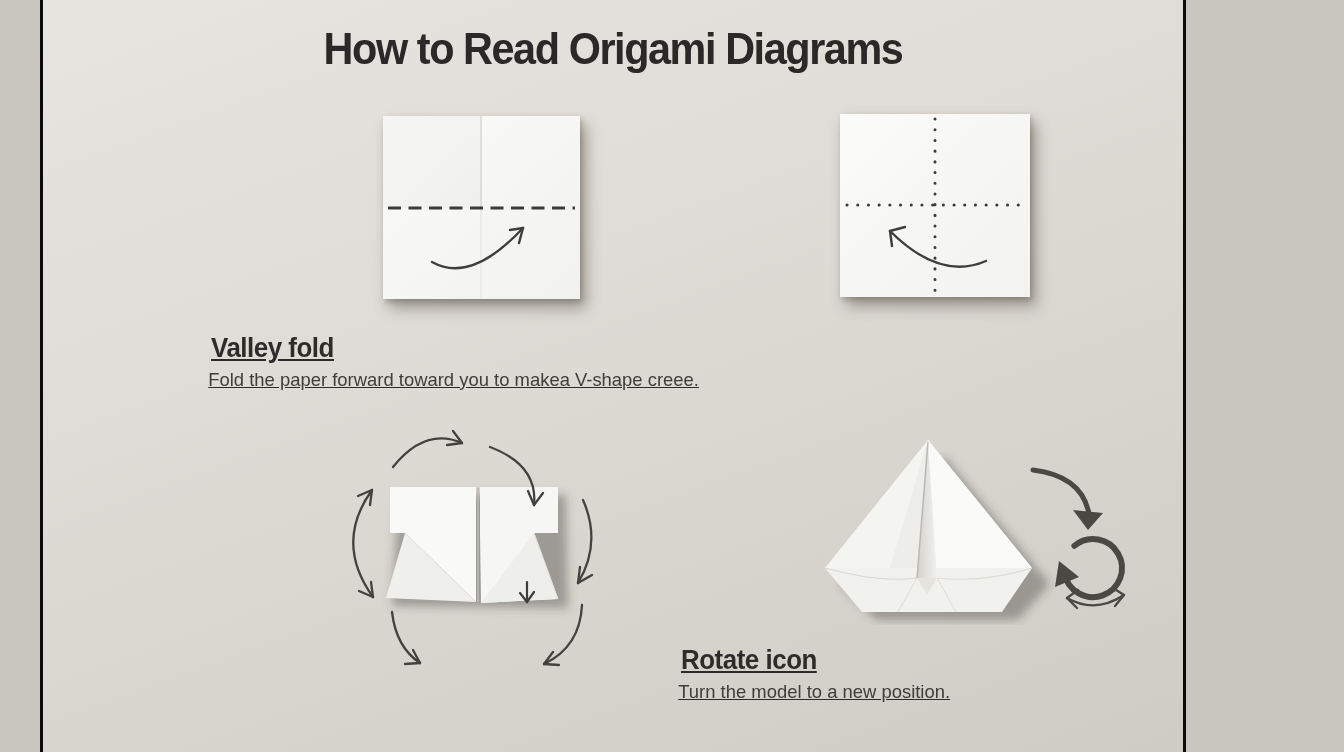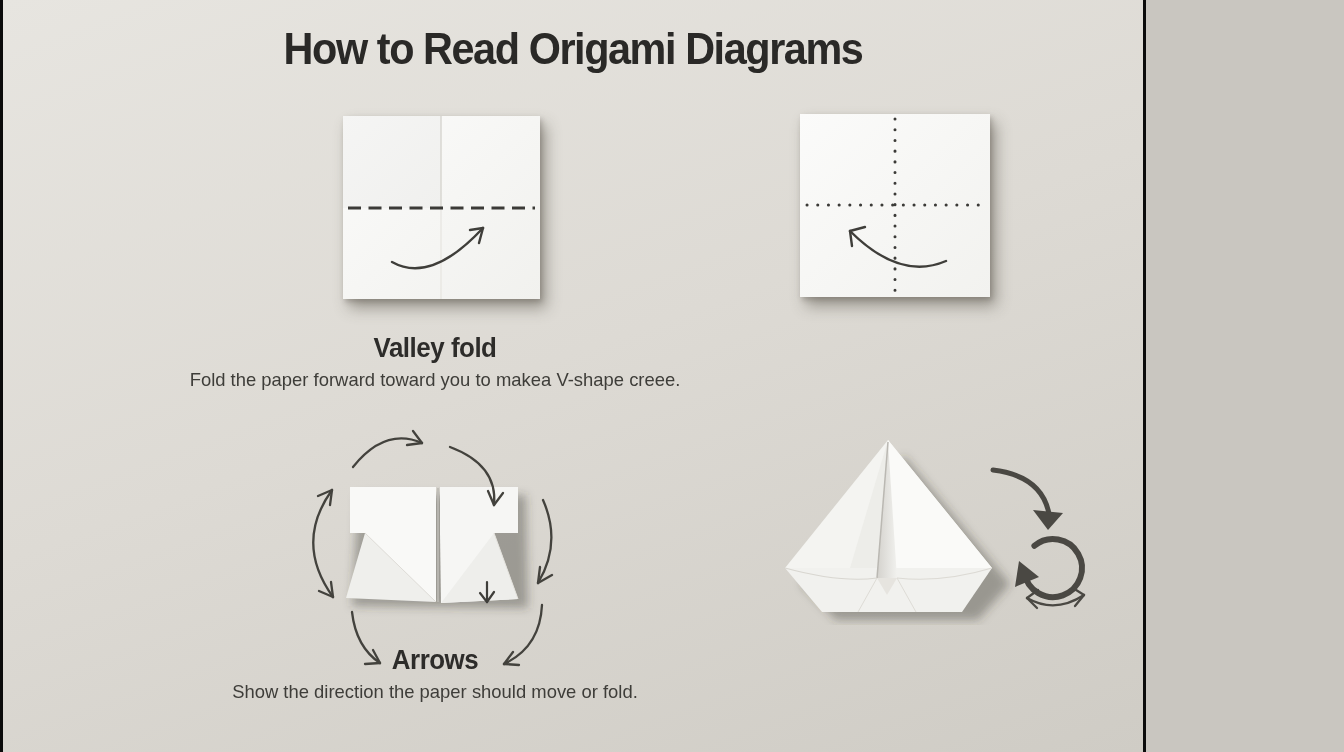--- a/index.html
+++ b/index.html
@@ -1,38 +1,38 @@
 <!DOCTYPE html>
 <html><head>
 <meta charset="utf-8">
 <style>
   html,body{margin:0;padding:0;background:#c9c6c0;}
   .stage{
     position:relative;width:1146px;height:752px;overflow:hidden;
     background:linear-gradient(160deg,#e7e5e0 0%,#dddad4 48%,#cfccc5 100%);
-    font-family:"Liberation Sans",sans-serif;color:#2c2b29;
+    font-family:"Liberation Sans",sans-serif;color:#2c2b29;margin-left:40px;
   }
   .edge{position:absolute;top:0;bottom:0;width:3px;background:#0b0b0b;}
   .edge.left{left:0;} .edge.right{right:0;}
 
   .title{
     position:absolute;top:24px;left:0;width:100%;text-align:center;
   }
   .title h1{
     margin:0;font-size:44px;font-weight:700;letter-spacing:-1.5px;
     transform:scaleX(.94);transform-origin:center;color:#2a2927;
   }
 
   .fig{position:absolute;}
   .paper-shadow{
     box-shadow:6px 9px 14px rgba(75,70,60,.45), 2px 3px 5px rgba(75,70,60,.28);
   }
   svg{display:block;}
 
-  .caption{position:absolute;text-align:center;}
+  .caption{position:absolute;text-align:left;text-decoration:underline;}
   .caption h2{
     margin:0;font-size:27px;font-weight:700;letter-spacing:-.5px;
     transform:scaleX(.96);transform-origin:center;color:#2d2c2a;line-height:1.15;
   }
   .caption p{
     margin:5px 0 0;font-size:19px;font-weight:400;color:#3e3d39;
     transform:scaleX(.97);transform-origin:center;line-height:1.2;
   }
 </style>
 </head>
@@ -175,18 +175,18 @@
       </g>
     </svg>
   </div>
 
   <div class="caption" style="left:160px;top:333px;width:550px;">
     <h2>Valley fold</h2>
     <p>Fold the paper forward toward you to makea V-shape creee.</p>
   </div>
 
 
-  <div class="caption" style="left:160px;top:645px;width:550px;">
-    <h2>Arrows</h2>
-    <p>Show the direction the paper should move or fold.</p>
+
+  <div class="caption" style="left:630px;top:645px;width:550px;">
+    <h2>Rotate icon</h2>
+    <p>Turn the model to a new position.</p>
   </div>
-
 </div>
 
 </body></html>

